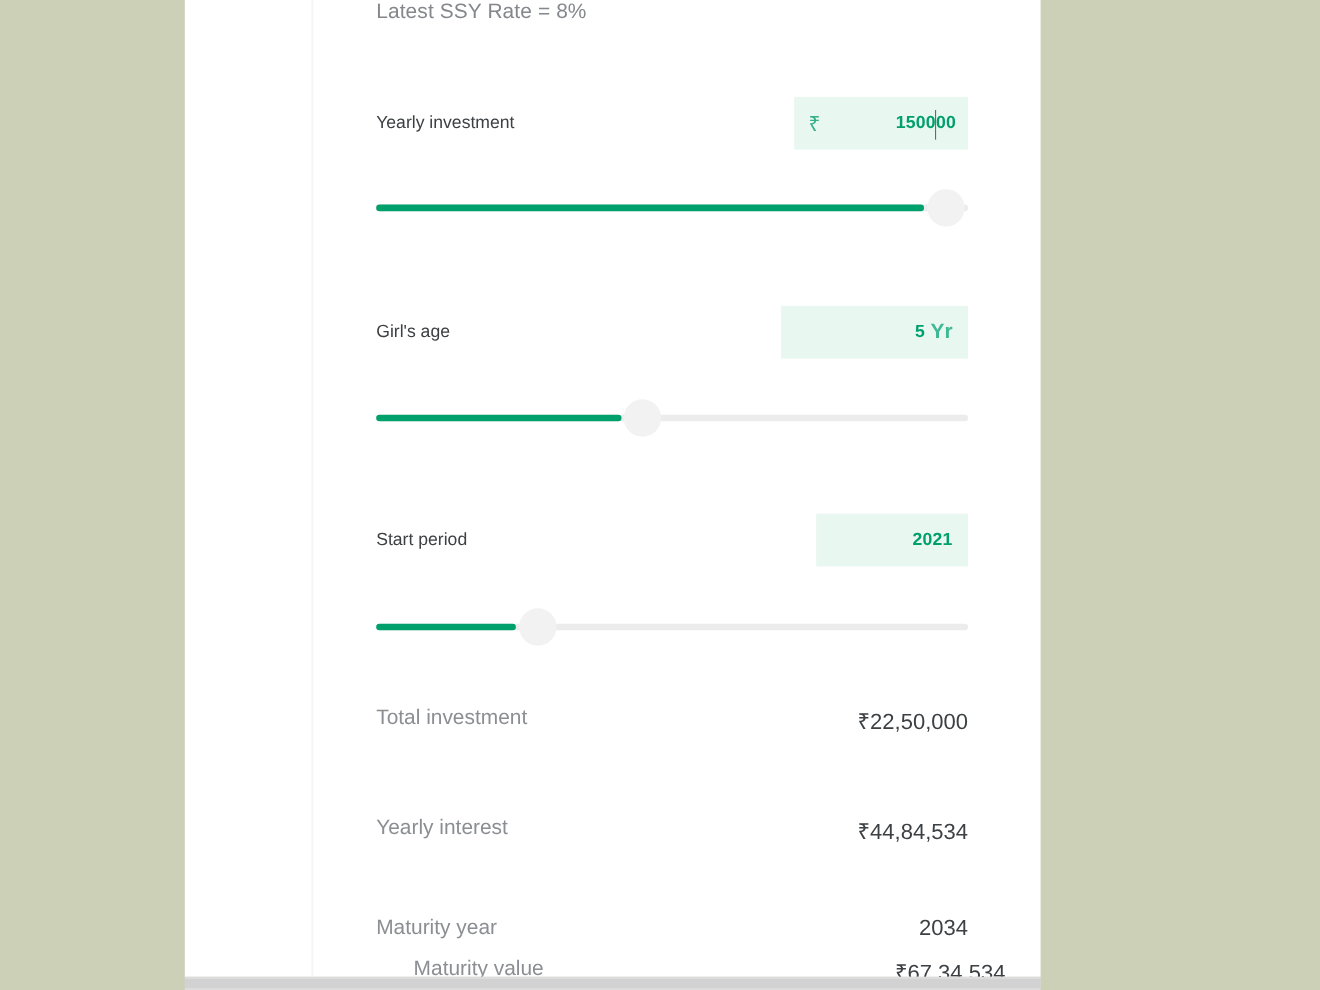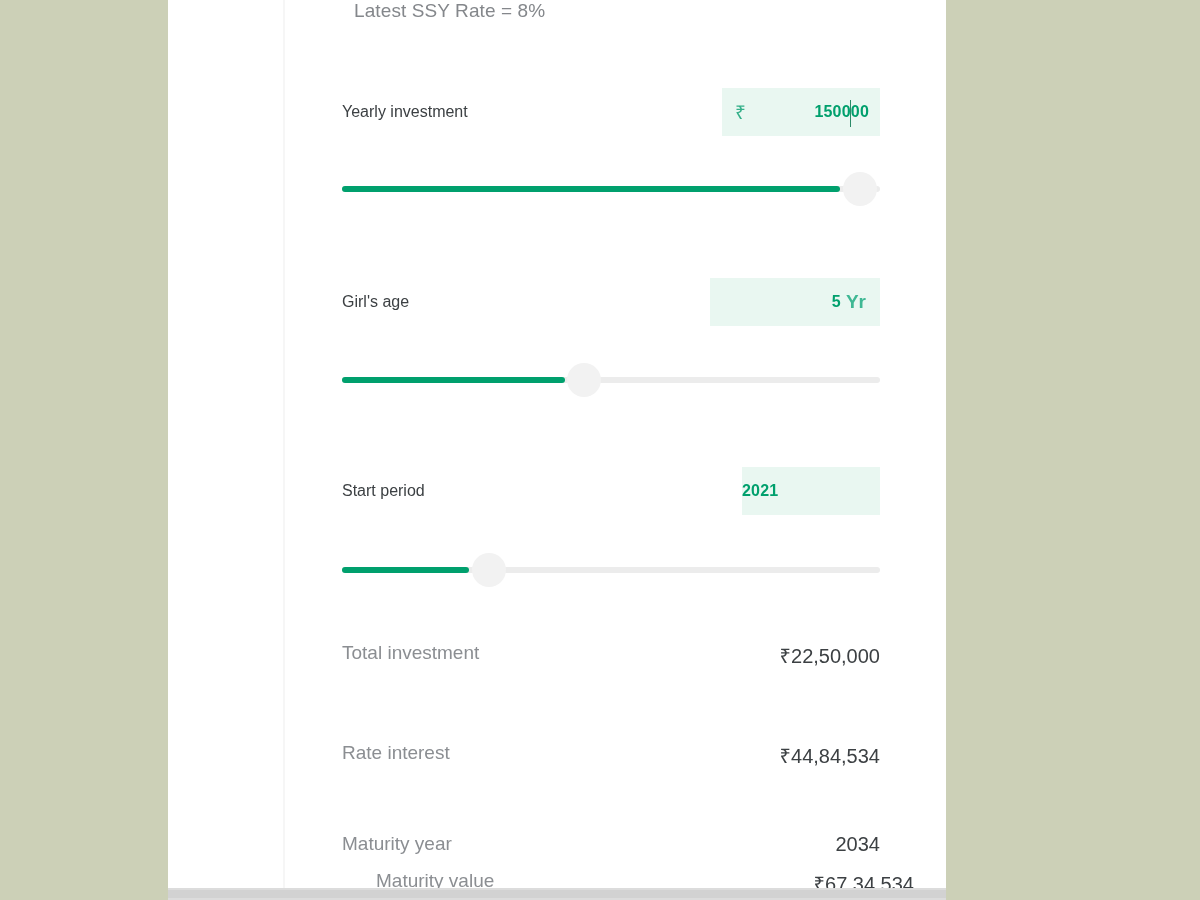--- a/index.html
+++ b/index.html
@@ -68,21 +68,20 @@
   }
 
   .rate-note {
     position: absolute;
     left: 0;
     top: 0;
     font-size: 19px;
     color: #84878b;
     letter-spacing: 0.1px;
     white-space: nowrap;
-    margin-left: 12px;
   }
 
   
   .field {
     position: absolute;
     left: 0;
     width: 538px;
   }
   .field-label {
     position: absolute;
@@ -98,21 +97,21 @@
     top: 0;
     right: 0;
     height: 48px;
     background: #e9f7f1;
     display: flex;
     align-items: center;
     box-sizing: border-box;
   }
   .chip-wide   { width: 158px; padding: 0 11px 0 13px; justify-content: space-between; }
   .chip-medium { width: 170px; padding: 0 14px 0 0; justify-content: flex-end; }
-  .chip-narrow { width: 138px; padding: 0 26px 0 0; justify-content: flex-start; }
+  .chip-narrow { width: 138px; padding: 0 14px 0 0; justify-content: flex-end; }
 
   .rupee-prefix {
     font-size: 19px;
     color: #35b08a;
     font-weight: 400;
   }
   .chip-value {
     font-size: 16px;
     font-weight: 700;
     color: #00a06d;
@@ -246,21 +245,21 @@
         <div class="slider-fill" style="width:127px;"></div>
         <div class="slider-thumb" style="left:147px;"></div>
       </div>
 
       <div class="result-row" style="top:642px;">
         <span class="result-label">Total investment</span>
         <span class="result-value">₹22,50,000</span>
       </div>
 
       <div class="result-row" style="top:742px;">
-        <span class="result-label">Rate interest</span>
+        <span class="result-label">Yearly interest</span>
         <span class="result-value">₹44,84,534</span>
       </div>
 
       <div class="result-row" style="top:833px;">
         <span class="result-label">Maturity year</span>
         <span class="result-value">2034</span>
       </div>
 
       <div class="result-row" style="top:870px;margin-left:34px;">
         <span class="result-label">Maturity value</span>

